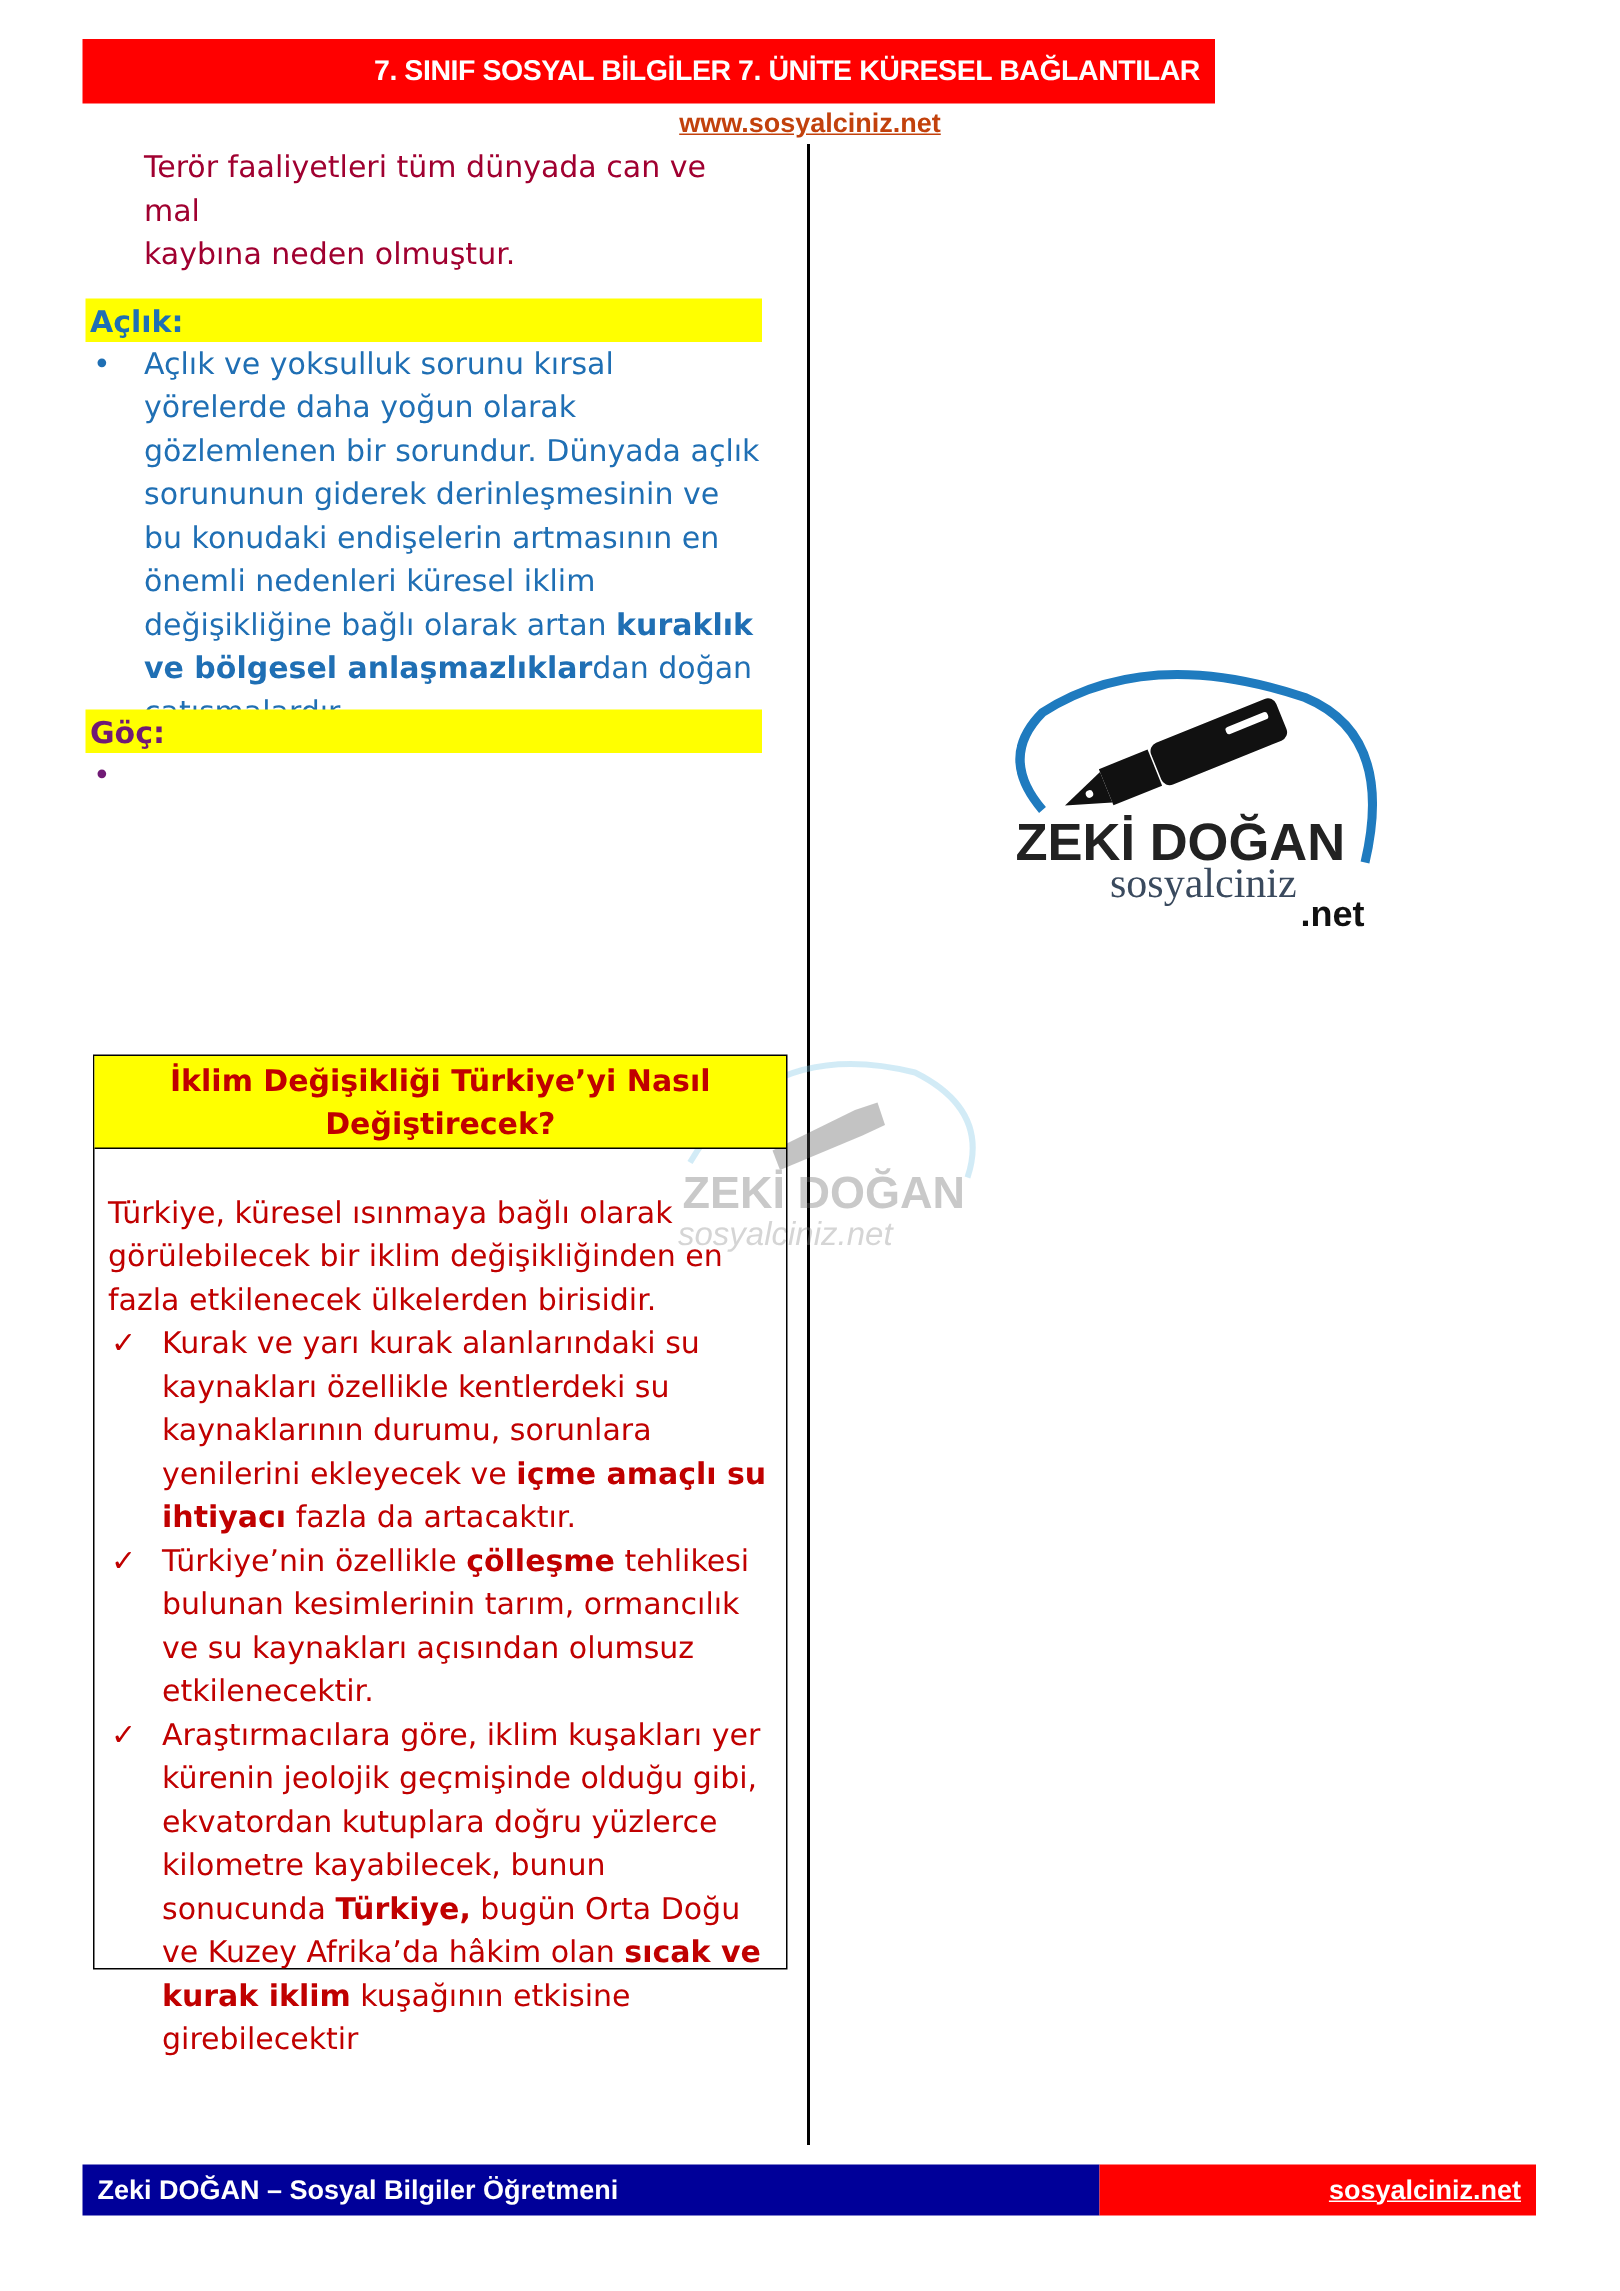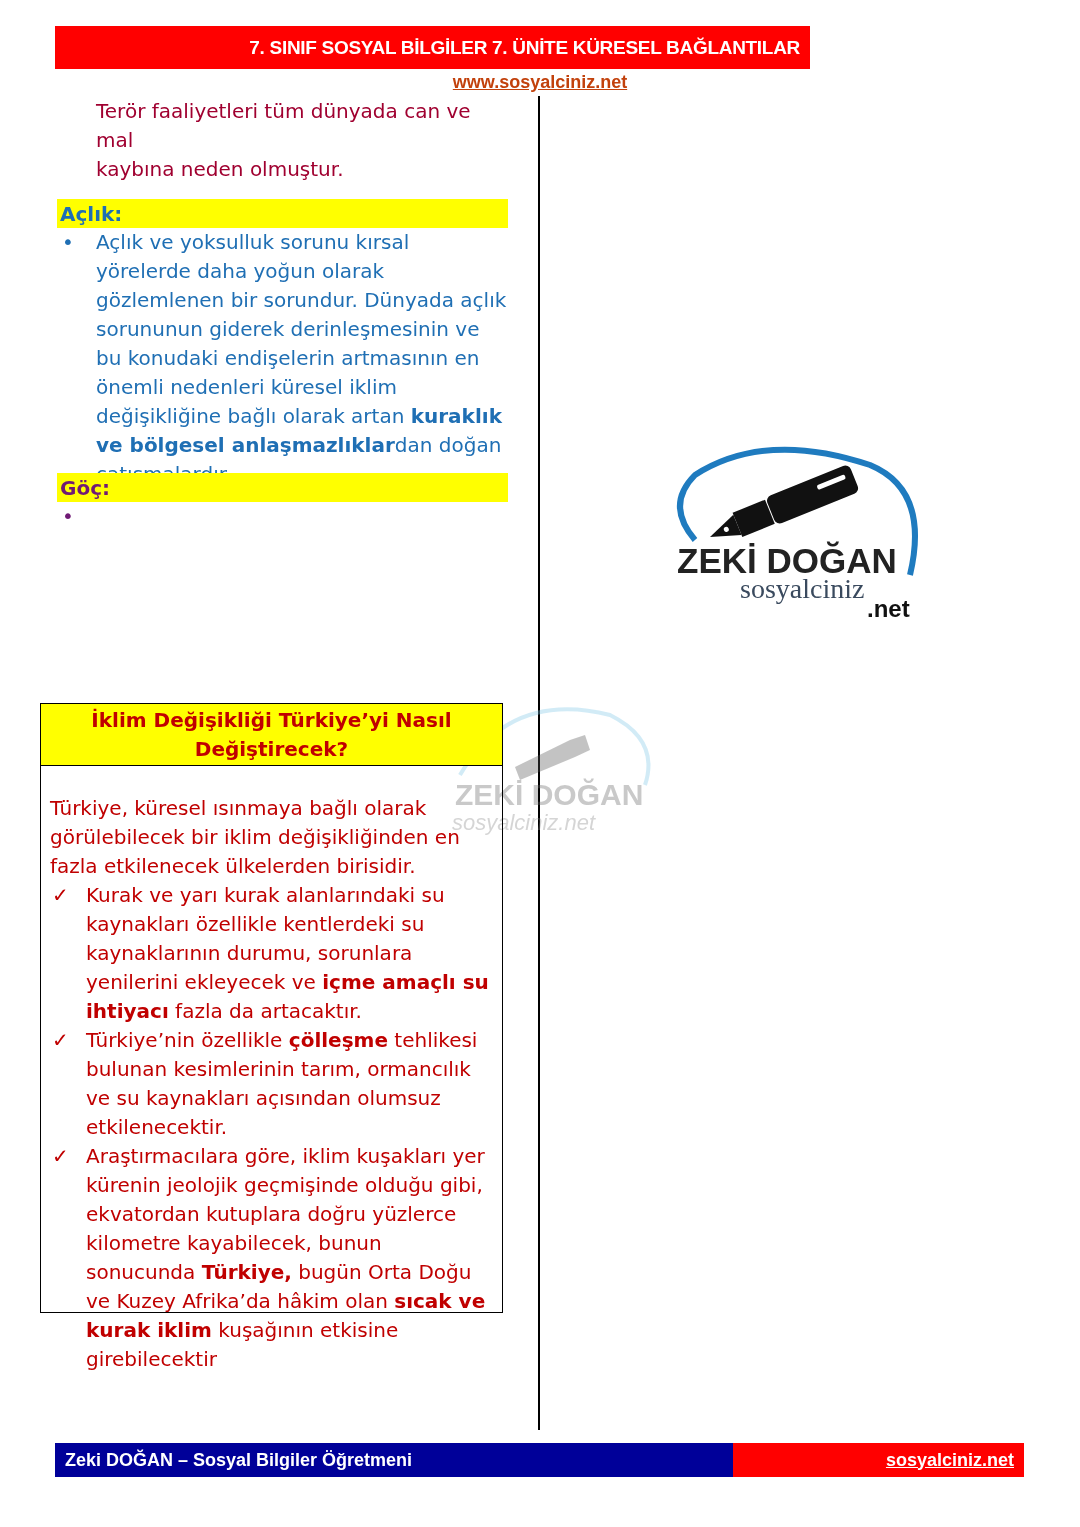--- a/index.html
+++ b/index.html
@@ -28,21 +28,21 @@
     .red-text { color: #a00030; }
     .blue-text { color: #1f6fb4; }
     .black-text { color: #701a75; }
 
     .hl { background: #ffff00; font-weight: bold; font-size: 20px; height: 29px; line-height: 31px;
           padding-left: 3px; margin-left: -3px; width: 448px; }
 
     .bullet-item { position: relative; padding-left: 36px; }
     .bullet-item .mark { position: absolute; left: 2px; top: 0; }
 
-    .box { position: absolute; left: 40px; top: 703px; width: 463px; height: 610px; border: 1.5px solid #000;
+    .box { position: absolute; left: 62px; top: 703px; width: 463px; height: 610px; border: 1.5px solid #000;
            box-sizing: border-box; background: transparent; }
     .box-head { background: #ffff00; border-bottom: 1.5px solid #000; text-align: center; color: #c00000;
                 font-weight: bold; font-size: 20px; line-height: 29px; padding: 2px 0 1px 0; }
     .box-body { padding: 0 6px 0 9px; color: #c00000; font-size: 20px; line-height: 29px; margin-top: 28px; }
     .box-body b { color: #c00000; }
 
     .watermark { position: absolute; left: 420px; top: 695px; width: 240px; height: 150px; pointer-events: none; opacity: 0.35; }
 
     .logo { position: absolute; left: 655px; top: 445px; width: 280px; height: 180px; }
 

